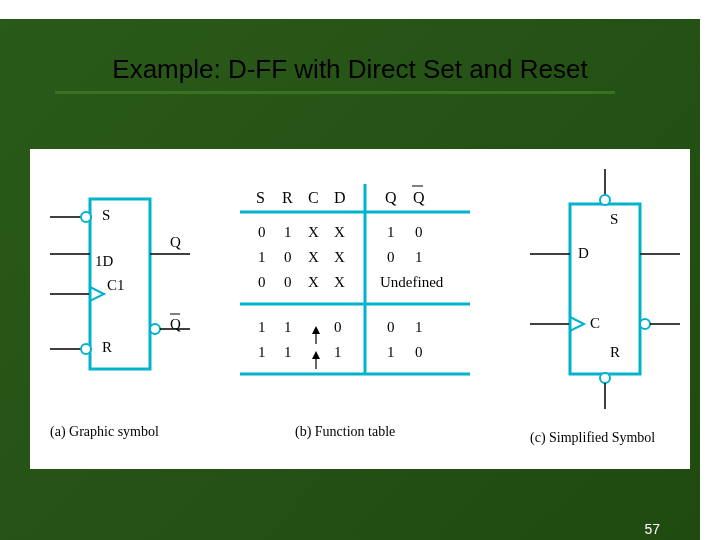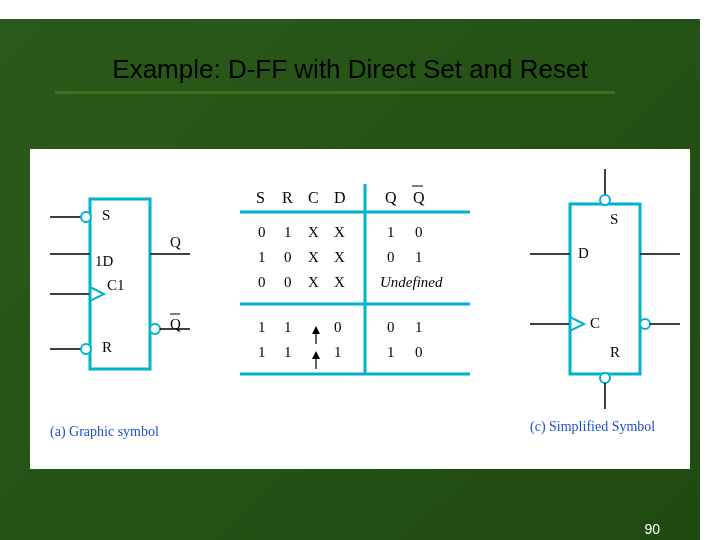--- a/index.html
+++ b/index.html
@@ -1,21 +1,21 @@
 <!DOCTYPE html>
 <html><head>
 <meta charset="utf-8">
 <style>
   html,body{margin:0;padding:0;width:720px;height:540px;font-family:Verdana,Geneva,sans-serif;}
   .slide{width:700px;height:540px;background:linear-gradient(135deg,#2a5a1a 0%,#1f4a10 100%);position:relative;margin-top:19px;}
   .title{position:absolute;top:35px;left:0;width:100%;text-align:center;font-size:26px;color:#000;font-weight:400;}
   .under{position:absolute;top:72px;left:55px;width:560px;height:3px;background:#3d7020;}
   .content{position:absolute;top:130px;left:30px;width:660px;height:320px;background:#fff;}
   .pagenum{position:absolute;bottom:22px;right:40px;color:#fff;font-size:14px;}
-  .cap{position:absolute;font-family:'Times New Roman',serif;font-size:14px;color:#1d4ed8;text-align:right;}
+  .cap{position:absolute;font-family:'Times New Roman',serif;font-size:14px;color:#000000;text-align:right;}
   .pin{font-family:'Times New Roman',serif;font-size:15px;color:#000;position:absolute;}
   .hdr{font-family:'Times New Roman',serif;font-size:16px;color:#000;position:absolute;}
   .cell{font-family:'Times New Roman',serif;font-size:15px;color:#000;position:absolute;}
 </style>
 </head>
 <body>
 
 <div class="slide">
   <div class="title">Example: D-FF with Direct Set and Reset</div>
   <div class="under"></div>
@@ -82,33 +82,34 @@
     <span class="cell" style="left:254px;top:100px">0</span>
     <span class="cell" style="left:278px;top:100px">X</span>
     <span class="cell" style="left:304px;top:100px">X</span>
     <span class="cell" style="left:357px;top:100px">0</span>
     <span class="cell" style="left:385px;top:100px">1</span>
 
     <span class="cell" style="left:228px;top:125px">0</span>
     <span class="cell" style="left:254px;top:125px">0</span>
     <span class="cell" style="left:278px;top:125px">X</span>
     <span class="cell" style="left:304px;top:125px">X</span>
-    <span class="cell" style="left:350px;top:125px;font-style:italic">Undefined</span>
+    <span class="cell" style="left:350px;top:125px;">Undefined</span>
 
     <span class="cell" style="left:228px;top:170px">1</span>
     <span class="cell" style="left:254px;top:170px">1</span>
     <span class="cell" style="left:304px;top:170px">0</span>
     <span class="cell" style="left:357px;top:170px">0</span>
     <span class="cell" style="left:385px;top:170px">1</span>
 
     <span class="cell" style="left:228px;top:195px">1</span>
     <span class="cell" style="left:254px;top:195px">1</span>
     <span class="cell" style="left:304px;top:195px">1</span>
     <span class="cell" style="left:357px;top:195px">1</span>
     <span class="cell" style="left:385px;top:195px">0</span>
+    <div class="cap" style="left:265px;top:275px">(b) Function table</div>
 
     <svg width="180" height="250" style="position:absolute;left:480px;top:15px">
       <rect x="60" y="40" width="70" height="170" fill="none" stroke="#00b3cc" stroke-width="3"></rect>
 
       <line x1="95" y1="5" x2="95" y2="32" stroke="#000" stroke-width="1.5"></line>
       <circle cx="95" cy="36" r="5" fill="#fff" stroke="#00b3cc" stroke-width="2"></circle>
 
       <line x1="20" y1="90" x2="60" y2="90" stroke="#000" stroke-width="1.5"></line>
 
       <line x1="20" y1="160" x2="60" y2="160" stroke="#000" stroke-width="1.5"></line>
@@ -118,18 +119,18 @@
       <circle cx="135" cy="160" r="5" fill="#fff" stroke="#00b3cc" stroke-width="2"></circle>
       <line x1="140" y1="160" x2="170" y2="160" stroke="#000" stroke-width="1.5"></line>
 
       <circle cx="95" cy="214" r="5" fill="#fff" stroke="#00b3cc" stroke-width="2"></circle>
       <line x1="95" y1="219" x2="95" y2="245" stroke="#000" stroke-width="1.5"></line>
     </svg>
     <span class="pin" style="left:580px;top:62px">S</span>
     <span class="pin" style="left:548px;top:96px">D</span>
     <span class="pin" style="left:560px;top:166px">C</span>
     <span class="pin" style="left:580px;top:195px">R</span>
-    <div class="cap" style="left:500px;top:270px">(c) Simplified Symbol</div>
+    <div class="cap" style="left:500px;top:281px">(c) Simplified Symbol</div>
 
   </div>
 
-  <div class="pagenum">90</div>
+  <div class="pagenum">57</div>
 </div>
 
 </body></html>

